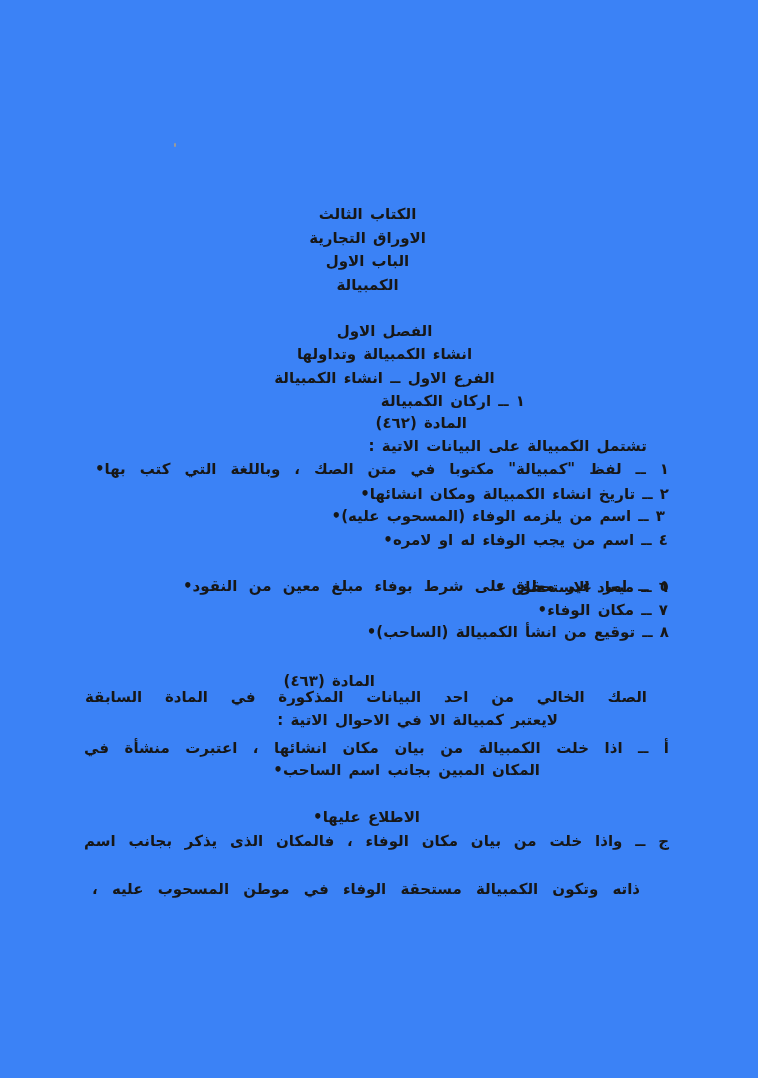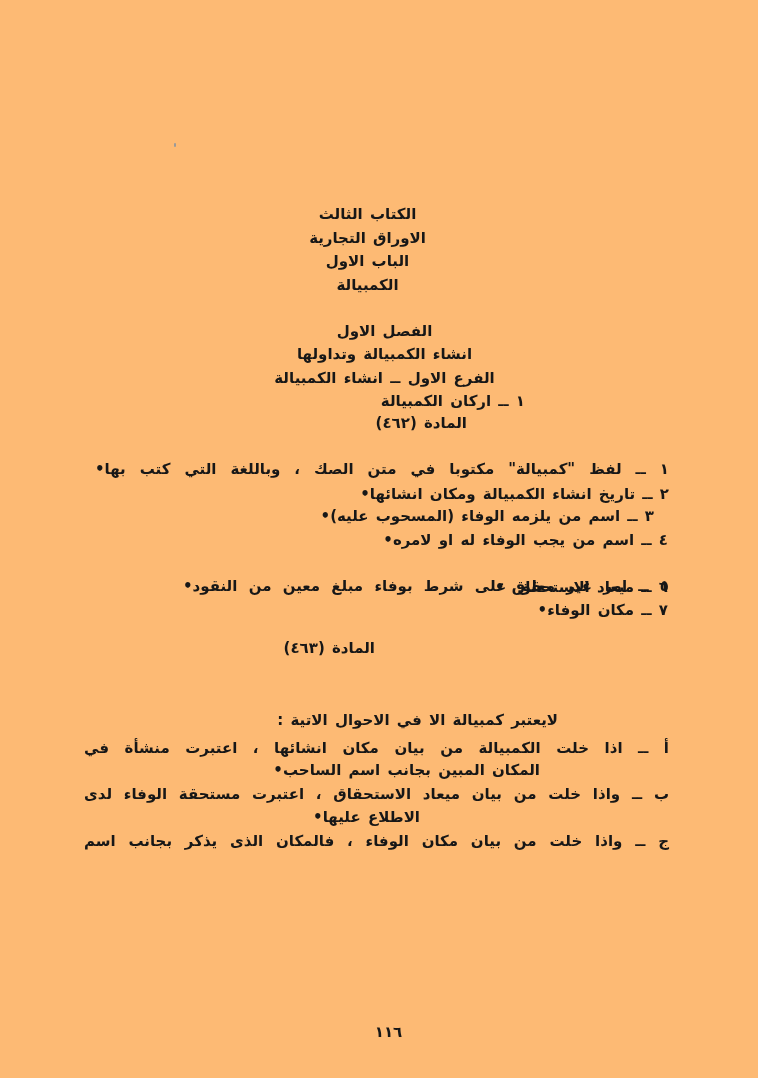--- a/index.html
+++ b/index.html
@@ -1,20 +1,20 @@
 <!DOCTYPE html>
 <html lang="ar"><head>
 <meta charset="utf-8">
 <style>
   html, body { margin: 0; padding: 0; background: #e8e8e8; }
   .page {
     position: relative;
     width: 758px;
     height: 1078px;
-    background: #fdba74;
+    background: #3b82f6;
     overflow: hidden;
     font-family: "DejaVu Sans", sans-serif;
   }
   .text-block {
     position: absolute;
     left: 84px;
     top: 0;
     width: 585px;
     height: 100%;
   }
@@ -69,35 +69,37 @@
     <div class="ln c front" style="top:228px">الاوراق التجارية</div>
     <div class="ln c front" style="top:251px">الباب الاول</div>
     <div class="ln c chap" style="top:321px">الفصل الاول</div>
 
     <div class="ln c front" style="top:275px">الكمبيالة</div>
     <div class="ln c chap" style="top:344px">انشاء الكمبيالة وتداولها</div>
     <div class="ln c chap" style="top:368px">الفرع الاول ــ انشاء الكمبيالة</div>
     <div class="ln" style="top:391px; right:144px">١ ــ اركان الكمبيالة</div>
 
     <div class="ln" style="top:413px; right:202px">المادة (٤٦٢)</div>
+    <div class="ln" style="top:436px; right:22px">تشتمل الكمبيالة على البيانات الاتية :</div>
     <div class="ln j" style="top:459px; right:0; left:11px">١ ــ لفظ "كمبيالة" مكتوبا في متن الصك ، وباللغة التي كتب بها•</div>
     <div class="ln" style="top:484px; right:0">٢ ــ تاريخ انشاء الكمبيالة ومكان انشائها•</div>
-    <div class="ln" style="top:506px; right:15px">٣ ــ اسم من يلزمه الوفاء (المسحوب عليه)•</div>
+    <div class="ln" style="top:506px; right:4px">٣ ــ اسم من يلزمه الوفاء (المسحوب عليه)•</div>
     <div class="ln" style="top:530px; right:1px">٤ ــ اسم من يجب الوفاء له او لامره•</div>
     <div class="ln j" style="top:576px; right:0; left:99px">٥ ــ امر غير معلق على شرط بوفاء مبلغ معين من النقود•</div>
     <div class="ln" style="top:577px; right:1px">٦ ــ ميعاد الاستحقاق •</div>
     <div class="ln" style="top:600px; right:1px">٧ ــ مكان الوفاء•</div>
+    <div class="ln" style="top:622px; right:0">٨ ــ توقيع من انشأ الكمبيالة (الساحب)•</div>
 
-    <div class="ln" style="top:638px; right:294px">المادة (٤٦٣)</div>
+    <div class="ln" style="top:671px; right:294px">المادة (٤٦٣)</div>
+    <div class="ln j" style="top:687px; right:22px; left:1px">الصك الخالي من احد البيانات المذكورة في المادة السابقة</div>
     <div class="ln" style="top:710px; right:111px">لايعتبر كمبيالة الا في الاحوال الاتية :</div>
 
     <div class="ln j" style="top:738px; right:0; left:0">أ ــ اذا خلت الكمبيالة من بيان مكان انشائها ، اعتبرت منشأة في</div>
     <div class="ln" style="top:760px; right:129px">المكان المبين بجانب اسم الساحب•</div>
 
-    <div class="ln j" style="top:784px; right:0; left:0">ب ــ واذا خلت من بيان ميعاد الاستحقاق ، اعتبرت مستحقة الوفاء لدى</div>
     <div class="ln" style="top:807px; right:249px">الاطلاع عليها•</div>
 
     <div class="ln j" style="top:831px; right:0; left:0">ج ــ واذا خلت من بيان مكان الوفاء ، فالمكان الذى يذكر بجانب اسم</div>
+    <div class="ln j" style="top:879px; right:29px; left:8px">ذاته وتكون الكمبيالة مستحقة الوفاء في موطن المسحوب عليه ،</div>
 
-    <div class="ln c pgnum" style="top:1022px">١١٦</div>
 
   </div>
 </div>
 
 </body></html>

